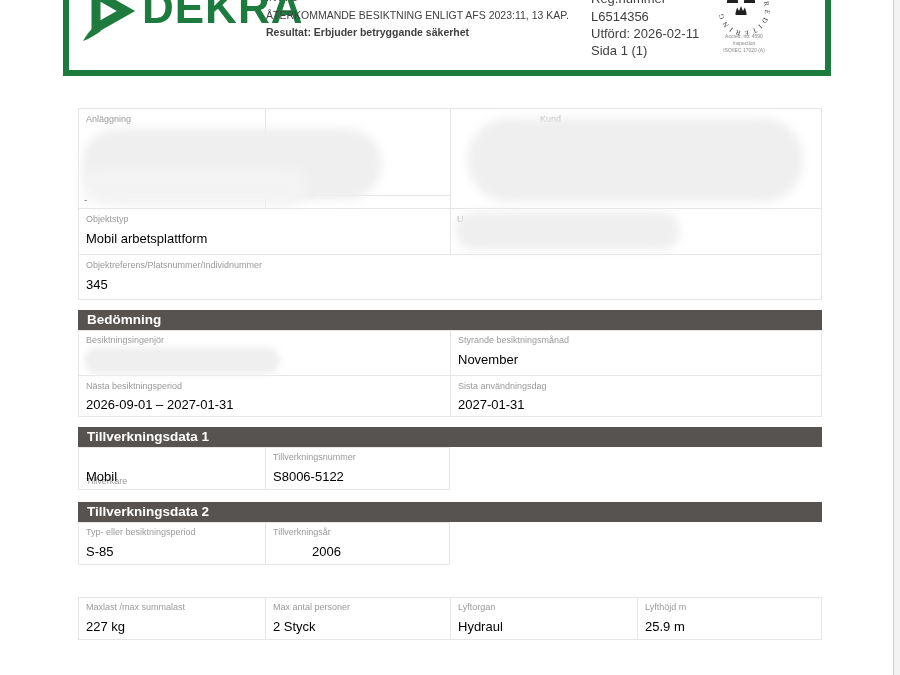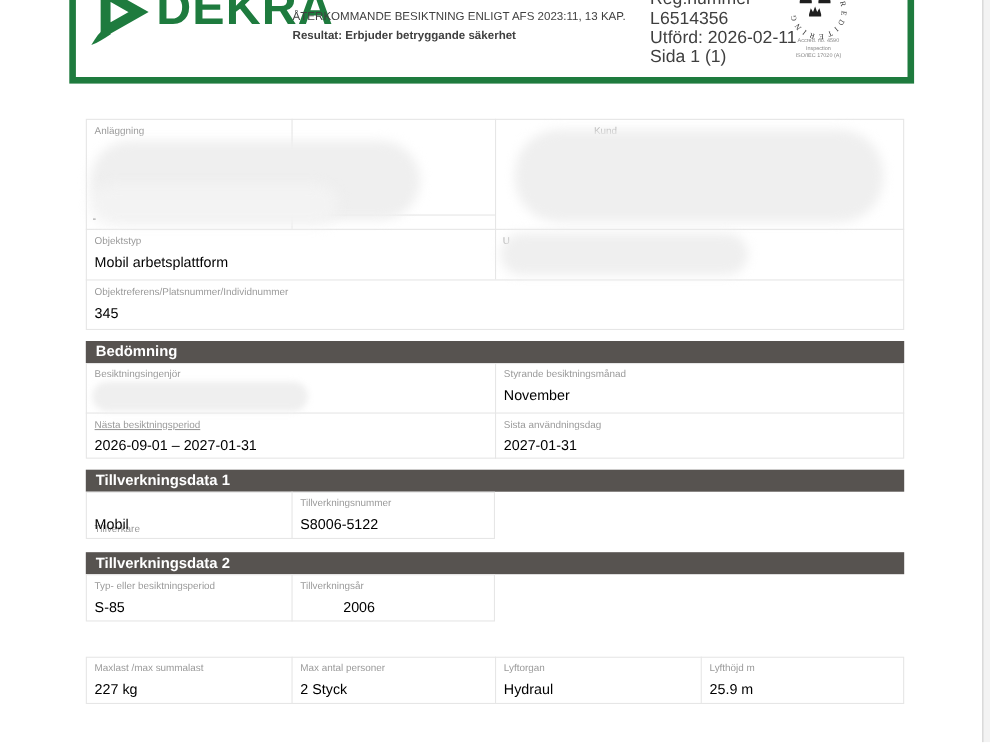--- a/index.html
+++ b/index.html
@@ -5,21 +5,21 @@
   html,body{margin:0;padding:0;background:#ffffff;}
   .page{position:relative;width:900px;height:675px;overflow:hidden;background:#ffffff;
         font-family:"Liberation Sans", sans-serif;color:#3a3a3a;}
   .abs{position:absolute;}
   
   .green-box{position:absolute;left:63px;top:-50px;width:768px;height:126px;
              border:6px solid var(--green);box-sizing:border-box;background:#fff;}
   .dekra-word{position:absolute;left:142px;top:-14px;font-size:44px;font-weight:700;
               letter-spacing:1px;color:var(--green);line-height:1;}
   .hmid{position:absolute;left:266px;font-size:10.5px;color:#3f3f3f;white-space:nowrap;}
-  .hright{position:absolute;left:591px;font-size:16px;color:#3f3f3f;white-space:nowrap;}
+  .hright{position:absolute;left:591px;font-size:13px;color:#3f3f3f;white-space:nowrap;}
   .bold{font-weight:700;}
   
   .hline{position:absolute;height:1px;background:#e6e6e6;}
   .vline{position:absolute;width:1px;background:#e6e6e6;}
   .boxborder{position:absolute;border:1px solid #e6e6e6;box-sizing:border-box;background:transparent;}
   
   .flabel{position:absolute;font-size:9px;color:#9a9a9a;white-space:nowrap;}
   .fvalue{position:absolute;font-size:13px;color:#000000;white-space:nowrap;}
   
   .secbar{position:absolute;left:78px;width:744px;height:20px;background:#575350;
@@ -98,21 +98,21 @@
   <div class="secbar" style="top:310px;">Bedömning</div>
   <div class="boxborder" style="left:78px;top:330px;width:744px;height:87px;"></div>
   <div class="hline" style="left:78px;top:375px;width:744px;"></div>
   <div class="vline" style="left:450px;top:330px;height:87px;"></div>
 
   <div class="flabel" style="left:86px;top:335px;">Besiktningsingenjör</div>
   <div class="blob" style="left:84px;top:347px;width:196px;height:27px;border-radius:14px;filter:blur(3px);"></div>
   <div class="flabel" style="left:458px;top:335px;">Styrande besiktningsmånad</div>
   <div class="fvalue" style="left:458px;top:352px;">November</div>
 
-  <div class="flabel" style="left:86px;top:381px;text-decoration:underline;">Nästa besiktningsperiod</div>
+  <div class="flabel" style="left:86px;top:381px;">Nästa besiktningsperiod</div>
   <div class="fvalue" style="left:86px;top:397px;">2026-09-01 – 2027-01-31</div>
   <div class="flabel" style="left:458px;top:381px;">Sista användningsdag</div>
   <div class="fvalue" style="left:458px;top:397px;">2027-01-31</div>
 
   <div class="secbar" style="top:427px;">Tillverkningsdata 1</div>
   <div class="boxborder" style="left:78px;top:447px;width:372px;height:43px;"></div>
   <div class="vline" style="left:265px;top:447px;height:43px;"></div>
   <div class="flabel" style="left:86px;top:476px;">Tillverkare</div>
   <div class="fvalue" style="left:86px;top:469px;">Mobil</div>
   <div class="flabel" style="left:273px;top:452px;">Tillverkningsnummer</div>

